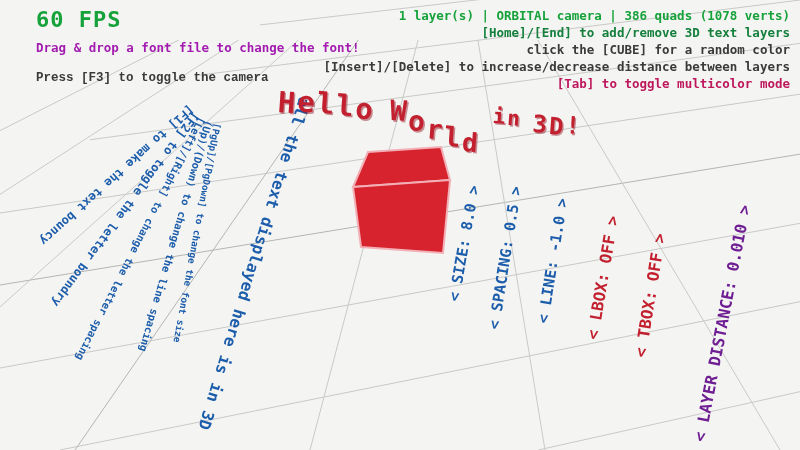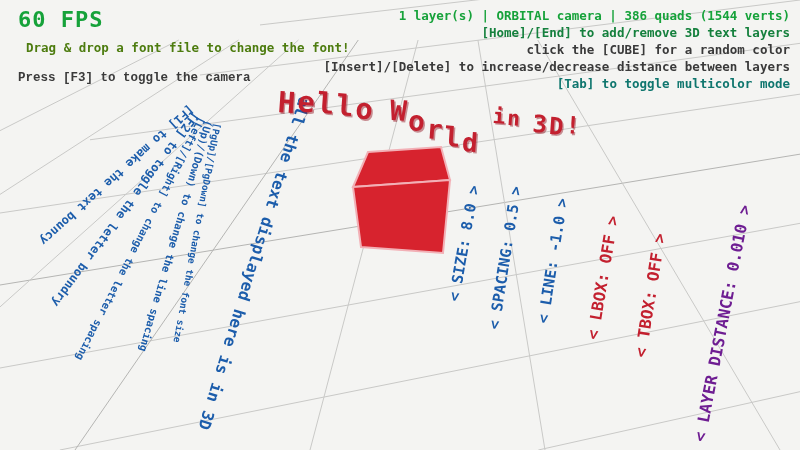--- a/index.html
+++ b/index.html
@@ -19,21 +19,21 @@
   svg.cube{position:absolute;left:0;top:0;width:800px;height:450px;}
   .main3d{
     position:absolute;white-space:nowrap;line-height:1;
     transform-origin:0 0;
   }
   .main3d span{
     display:inline-block;vertical-align:top;
     text-shadow:1.5px 1.5px 0 rgba(145,16,28,0.45);
   }
   .hud{position:absolute;line-height:16px;font-size:12.5px;}
-  .hud-left{left:18px;top:8px;text-align:left;}
+  .hud-left{left:36px;top:8px;text-align:left;}
   .hud-right{right:10px;top:8px;text-align:right;}
   .fps{font-size:22px;line-height:24px;letter-spacing:1px;margin-bottom:8px;}
   .hud-line{margin:0 0 1px 0;}
   .gap-above{margin-top:14px;}
 </style>
 </head>
 <body>
 
 <div class="stage">
 
@@ -73,28 +73,28 @@
   <svg class="cube" viewBox="0 0 800 450">
     <polygon points="368,152 441,147 450,180 353,187" stroke-width="2" stroke="#f2b0b6" fill="#d7232e"></polygon>
     <polygon points="353,187 450,180 443,253 361,247" stroke-width="2" stroke="#f2b0b6" fill="#d7232e"></polygon>
   </svg>
 
   <div class="main3d" id="mainText" style="left: 279px; top: 86px; transform: rotate(4deg); color: rgb(195, 32, 47);"><span style="font-size: 29px; transform: translateY(2px); margin-right: 2px;">H</span><span style="font-size: 29px; transform: translateY(0px); margin-right: 2px;">e</span><span style="font-size: 29px; transform: translateY(0px); margin-right: 2px;">l</span><span style="font-size: 29px; transform: translateY(1px); margin-right: 2px;">l</span><span style="font-size: 29px; transform: translateY(3px); margin-right: 2px;">o</span><span style="font-size: 29px; transform: translateY(0px); margin-right: 2px; width: 13.05px; text-shadow: none;">&nbsp;</span><span style="font-size: 28px; transform: translateY(3px); margin-right: 2px;">W</span><span style="font-size: 28px; transform: translateY(12px); margin-right: 2px;">o</span><span style="font-size: 27px; transform: translateY(19px); margin-right: 2px;">r</span><span style="font-size: 27px; transform: translateY(25px); margin-right: 2px;">l</span><span style="font-size: 26px; transform: translateY(30px); margin-right: 2px;">d</span><span style="font-size: 20px; transform: translateY(0px); margin-right: 2px; width: 9px; text-shadow: none;">&nbsp;</span><span style="font-size: 21px; transform: translateY(5px); margin-right: 2px;">i</span><span style="font-size: 21px; transform: translateY(6px); margin-right: 2px;">n</span><span style="font-size: 20px; transform: translateY(0px); margin-right: 2px; width: 9px; text-shadow: none;">&nbsp;</span><span style="font-size: 24px; transform: translateY(8px); margin-right: 2px;">3</span><span style="font-size: 24px; transform: translateY(9px); margin-right: 2px;">D</span><span style="font-size: 24px; transform: translateY(7px); margin-right: 2px;">!</span></div>
 
   <div class="hud hud-left">
     <div class="fps" style="color: rgb(22, 162, 58);">60 FPS</div>
     <div id="hudLeftLines">
-        <div class="hud-line" style="color: #4d7c0f; margin-left: 8px;">Drag &amp; drop a font file to change the font!</div>
+        <div class="hud-line" style="color: #a21caf;">Drag &amp; drop a font file to change the font!</div>
         <div class="hud-line gap-above" style="color: rgb(58, 58, 58); font-family: Liberation Mono, monospace;">Press [F3] to toggle the camera</div>
       </div>
   </div>
 
   <div class="hud hud-right">
-    <div class="hud-line" style="color: rgb(22, 162, 58);">1 layer(s) | ORBITAL camera |  386 quads (1544 verts)</div>
+    <div class="hud-line" style="color: rgb(22, 162, 58);">1 layer(s) | ORBITAL camera |  386 quads (1078 verts)</div>
     <div id="hudRightLines">
         <div class="hud-line" style="color: #15803d;">[Home]/[End] to add/remove 3D text layers</div>
         <div class="hud-line" style="color: rgb(58, 58, 58);">click the [CUBE] for a random color</div>
         <div class="hud-line" style="color: rgb(58, 58, 58);">[Insert]/[Delete] to increase/decrease distance between layers</div>
-        <div class="hud-line" style="color: #0f766e;">[Tab] to toggle multicolor mode</div>
+        <div class="hud-line" style="color: #be185d;">[Tab] to toggle multicolor mode</div>
       </div>
   </div>
 
 </div>
 
 </body></html>

